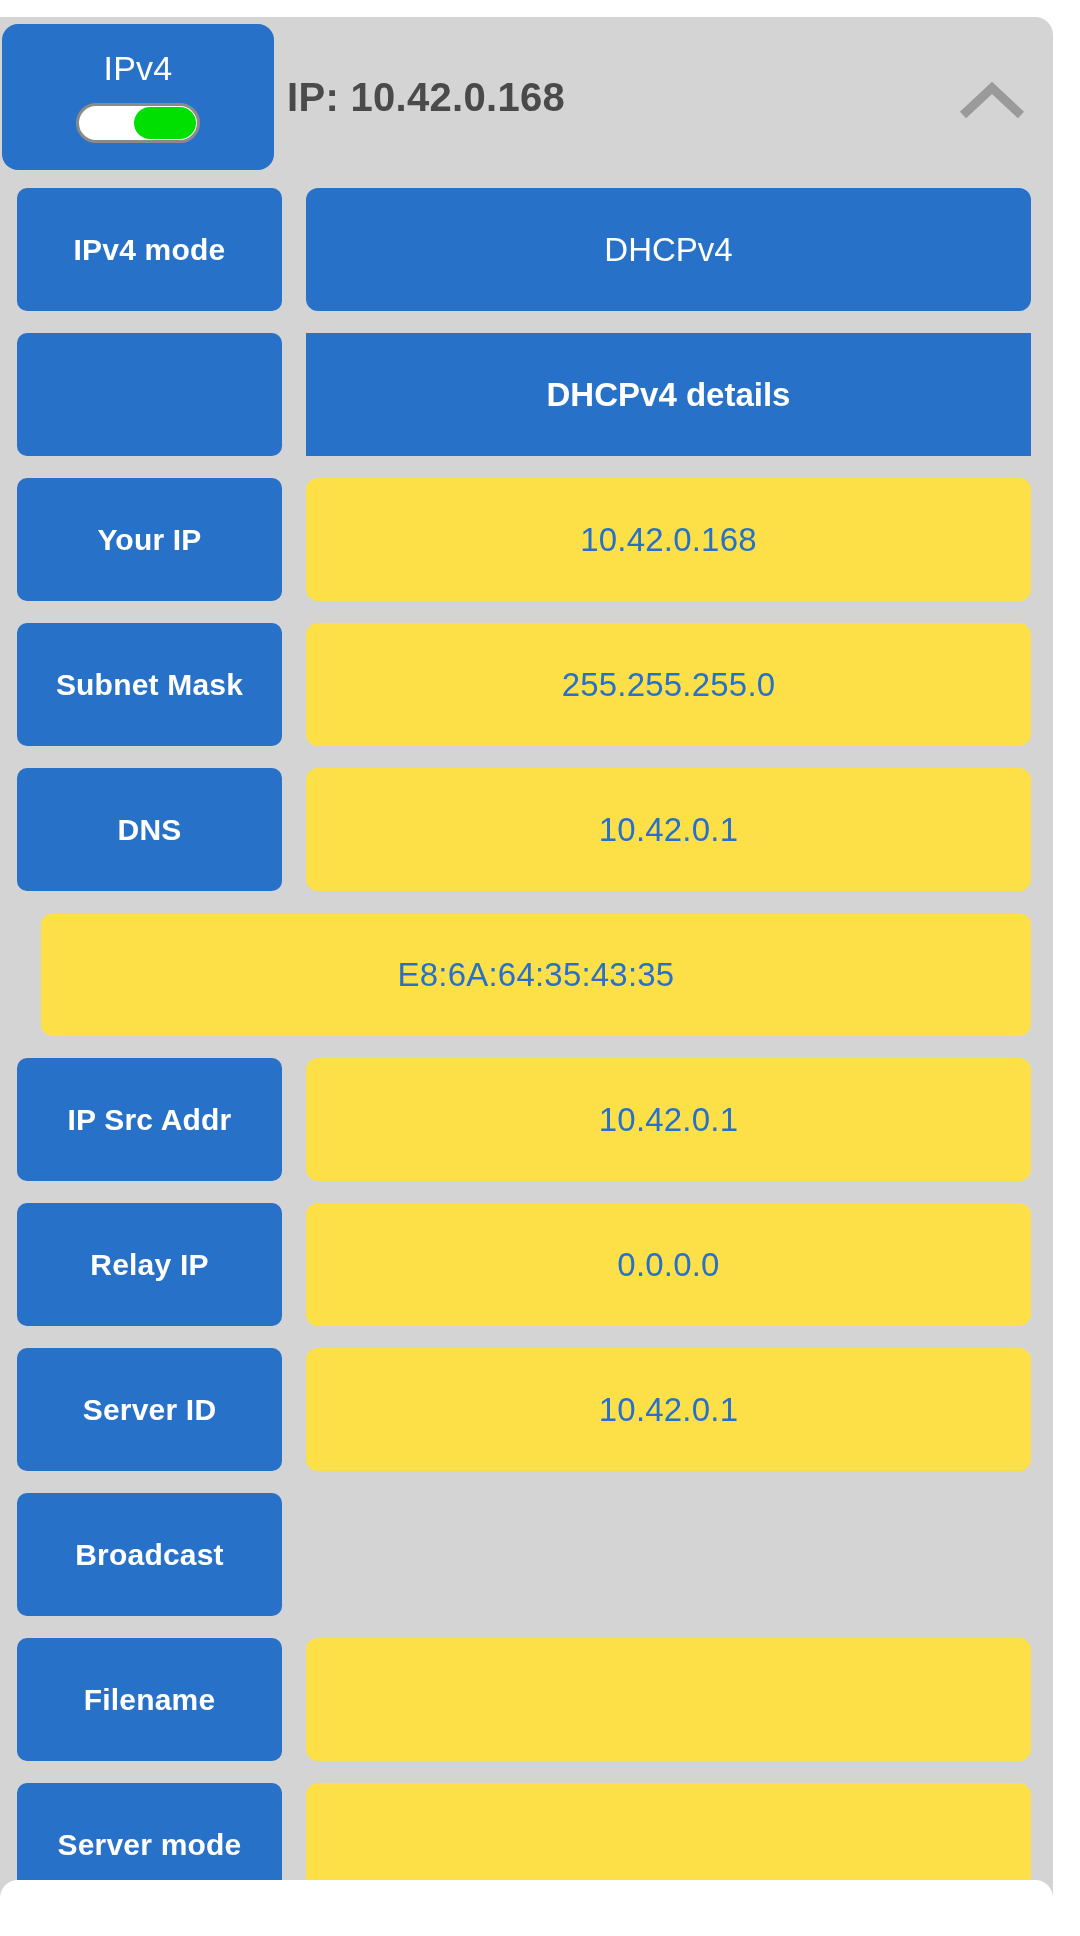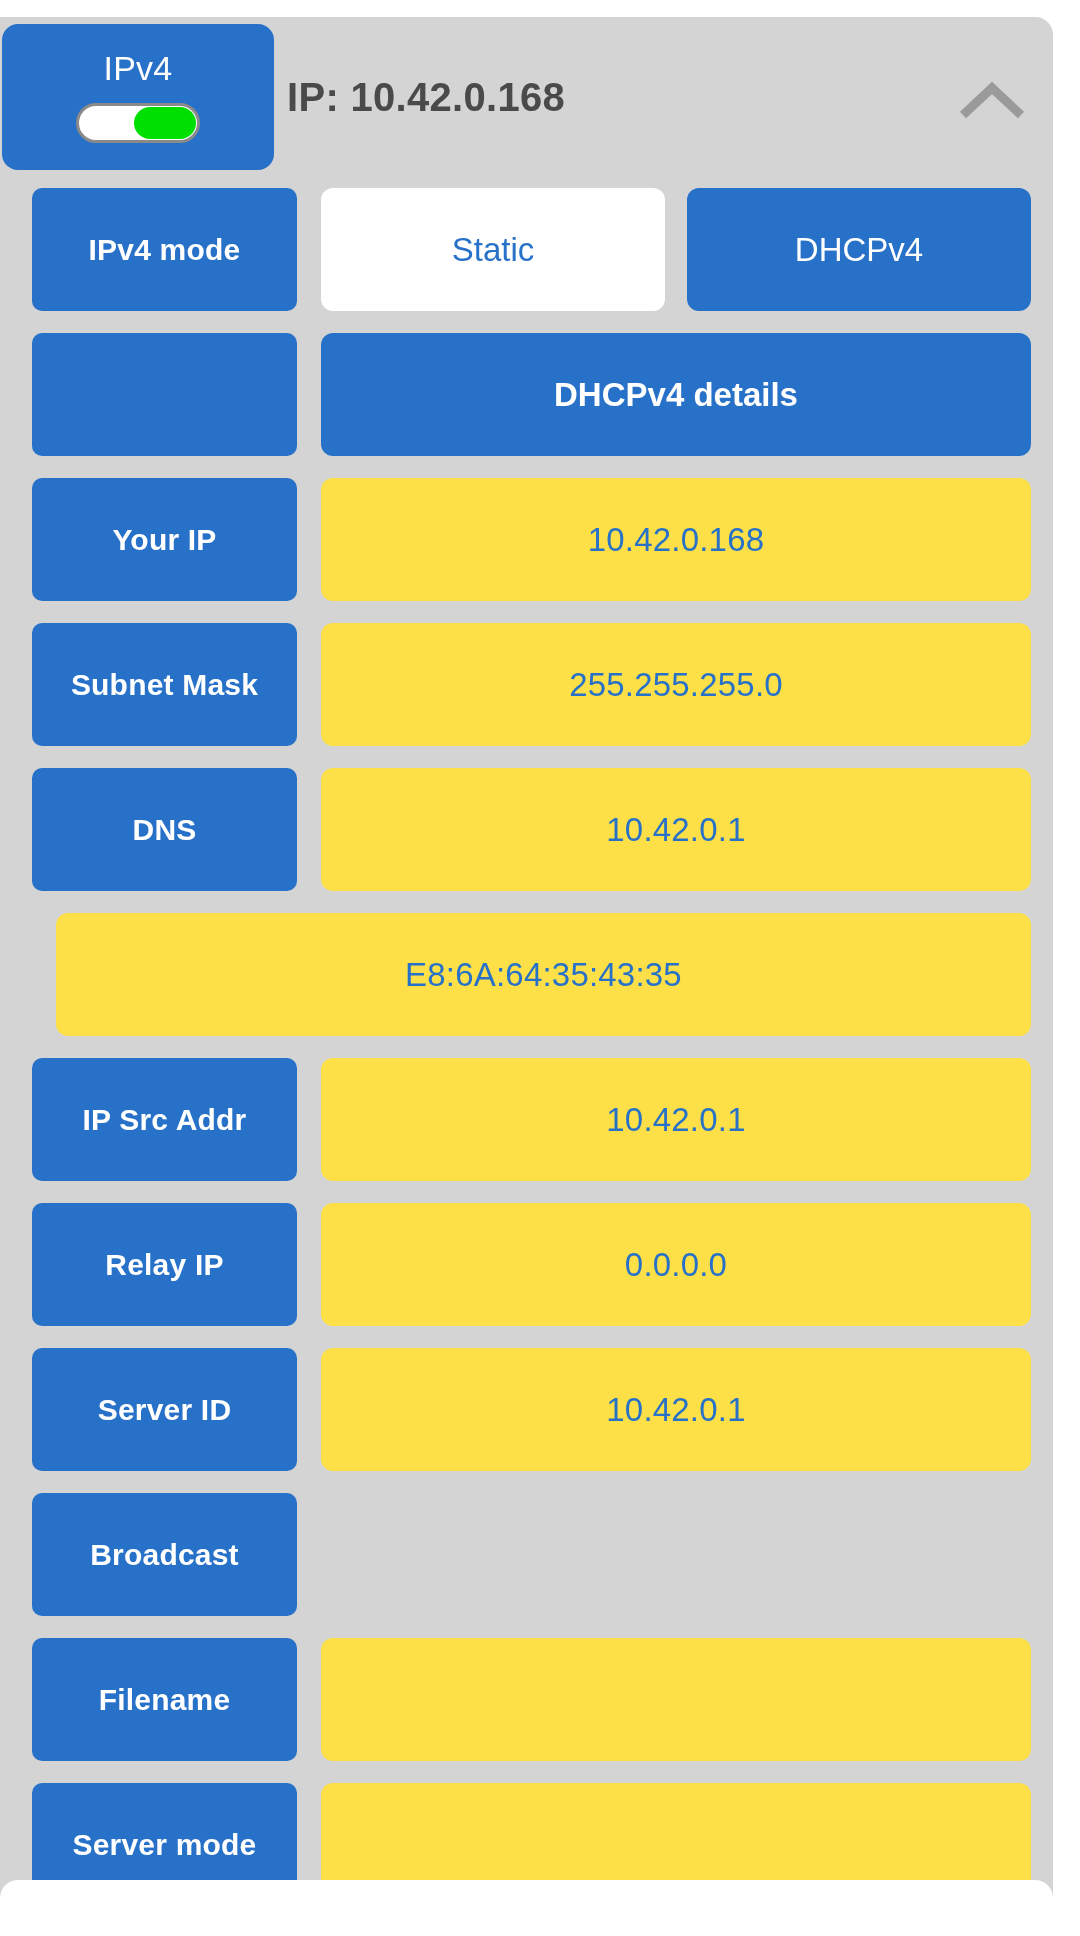--- a/index.html
+++ b/index.html
@@ -135,21 +135,21 @@
     position: absolute;
     left: 0;
     top: 160px;
     width: 1053px;
   }
 
   .row {
     display: flex;
     align-items: stretch;
     height: 145px;
-    padding: 0 0 0 32px;
+    padding: 0 0 0 17px;
     margin-bottom: 0;
   }
 
   .cell-label {
     flex: 0 0 265px;
     height: 123px;
     margin-top: 11px;
     background: #2771c8;
     border-radius: 10px;
     display: flex;
@@ -200,21 +200,21 @@
 
   
   .cell-label.blank { color: transparent; }
 
   .details-btn {
     flex: 1 1 auto;
     height: 123px;
     margin-top: 11px;
     margin-right: 22px;
     background: #2771c8;
-    border-radius: 12px;
+    border-radius: 0;
     display: flex;
     align-items: center;
     justify-content: center;
     color: #ffffff;
     font-size: 33px;
     font-weight: bold;
     cursor: pointer;
   }
 
   .cell-value.empty { color: transparent; }
@@ -247,21 +247,20 @@
         </span>
       </div>
 
     </div>
 
     <div class="rows">
 
       <div class="row">
         <div class="cell-label">IPv4 mode</div>
         <div class="cell-gap"></div>
-        <div class="opt off">Static</div>
         <div class="opt on opt-last">DHCPv4</div>
       </div>
 
       <div class="row">
         <div class="cell-label blank"></div>
         <div class="cell-gap"></div>
         <div class="details-btn">DHCPv4 details</div>
       </div>
 
       <div class="row">

